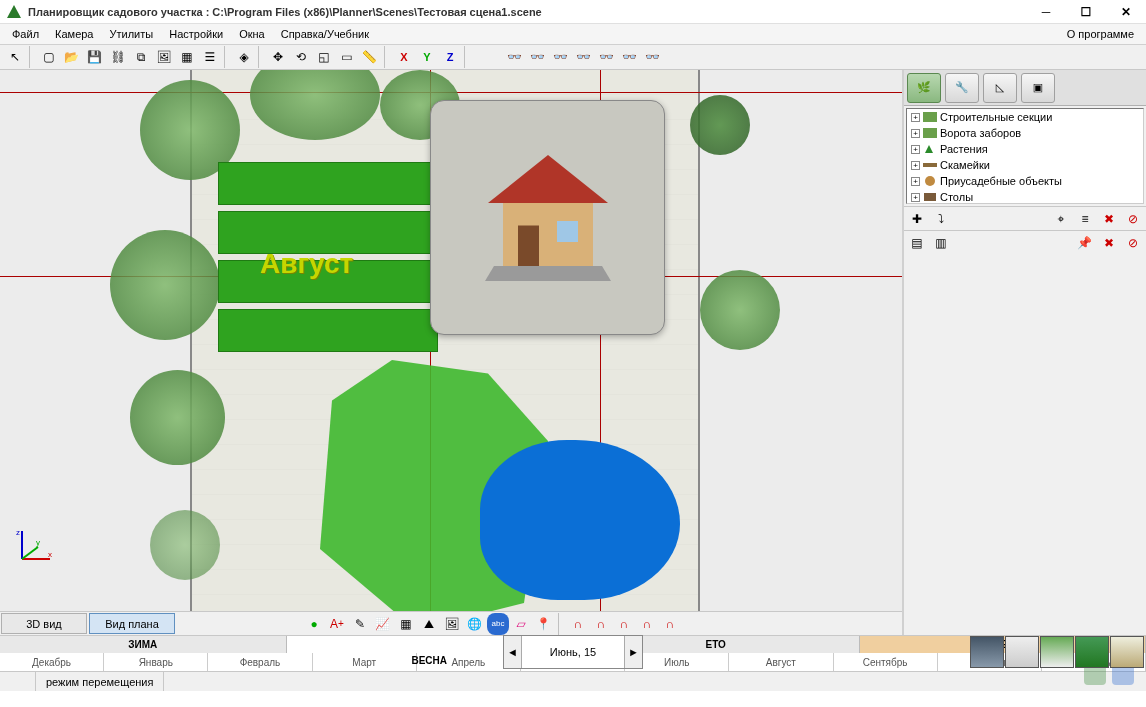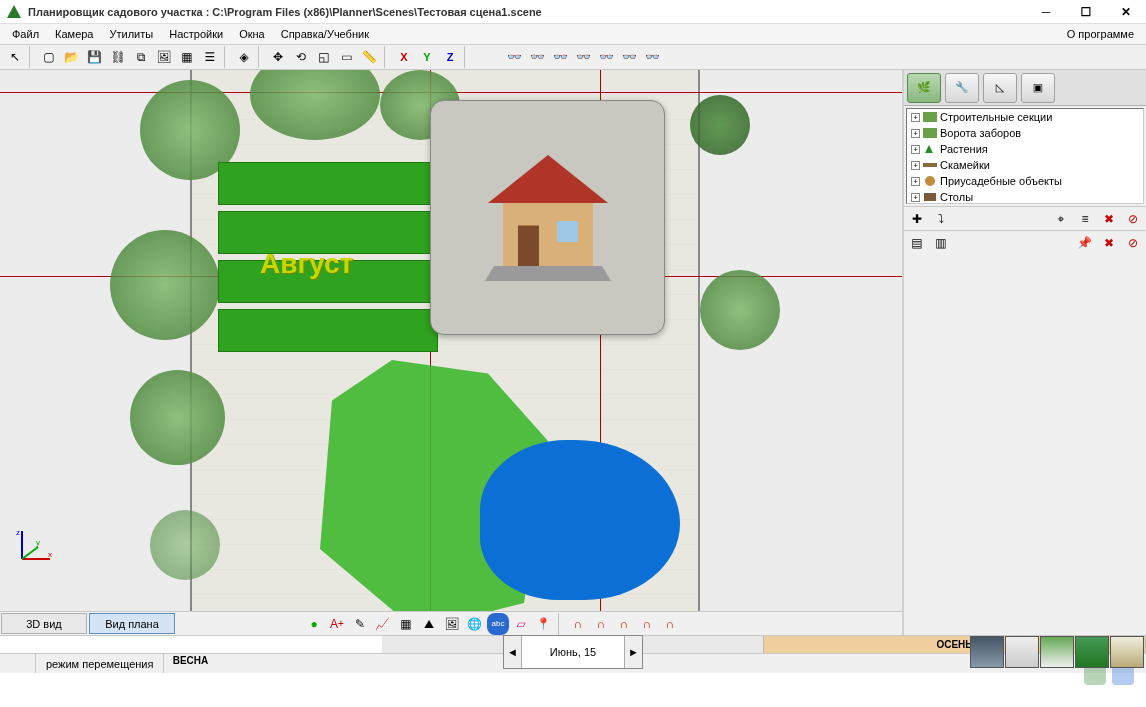--- a/index.html
+++ b/index.html
@@ -289,23 +289,37 @@
       <div class="tb-btn">📌</div>
       <div class="tb-btn" style="color:#c00">✖</div>
       <div class="tb-btn" style="color:#c00">⊘</div>
     </div>
     <div class="panel-body"></div>
   </div>
 </div>
 
 <div class="timeline-wrap">
   <div class="seasons">
+    <div class="season winter">ЗИМА</div>
     <div class="season spring">ВЕСНА</div>
     <div class="season summer">ЕТО</div>
     <div class="season autumn">ОСЕНЬ</div>
+  </div>
+  <div class="months">
+    <div class="month">Декабрь</div>
+    <div class="month">Январь</div>
+    <div class="month">Февраль</div>
+    <div class="month">Март</div>
+    <div class="month">Апрель</div>
+    <div class="month"></div>
+    <div class="month">Июль</div>
+    <div class="month">Август</div>
+    <div class="month">Сентябрь</div>
+    <div class="month">Октябрь</div>
+    <div class="month">Ноябрь</div>
   </div>
   <div class="date-spinner">
     <div class="arrow">◄</div>
     <div class="date-val">Июнь, 15</div>
     <div class="arrow">►</div>
   </div>
   <div class="thumbs">
     <div class="thumb"></div>
     <div class="thumb"></div>
     <div class="thumb"></div>

